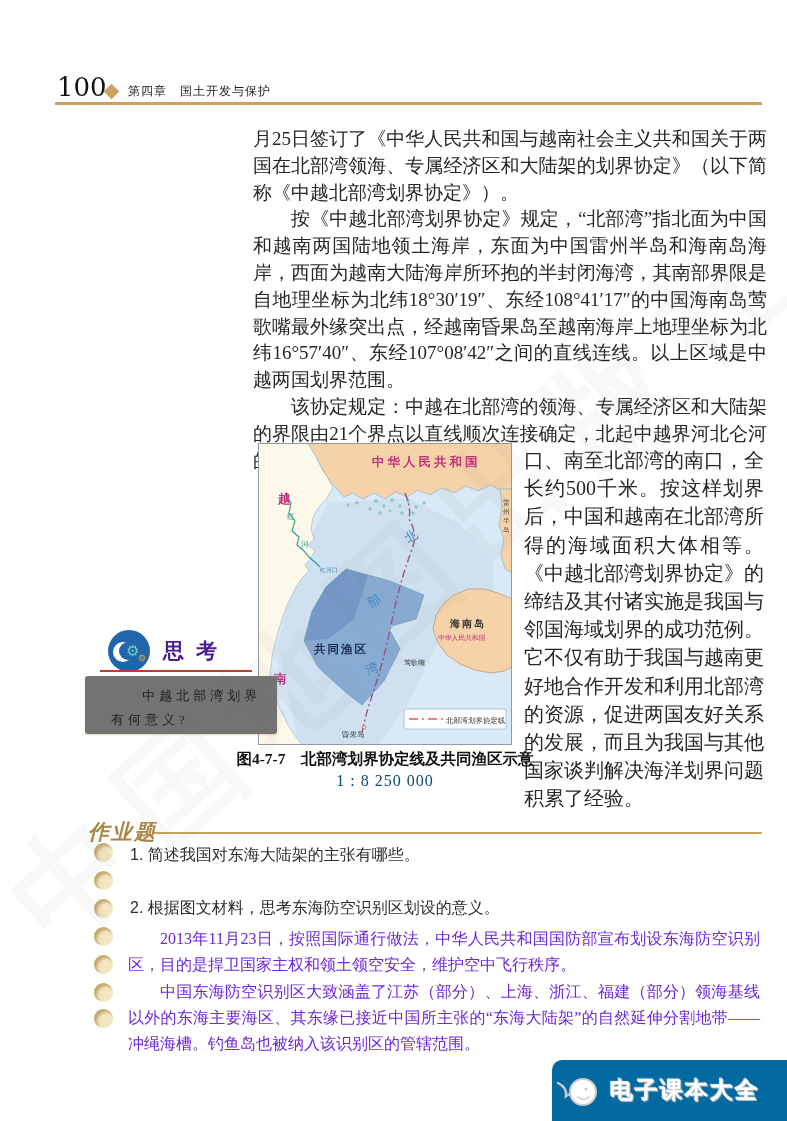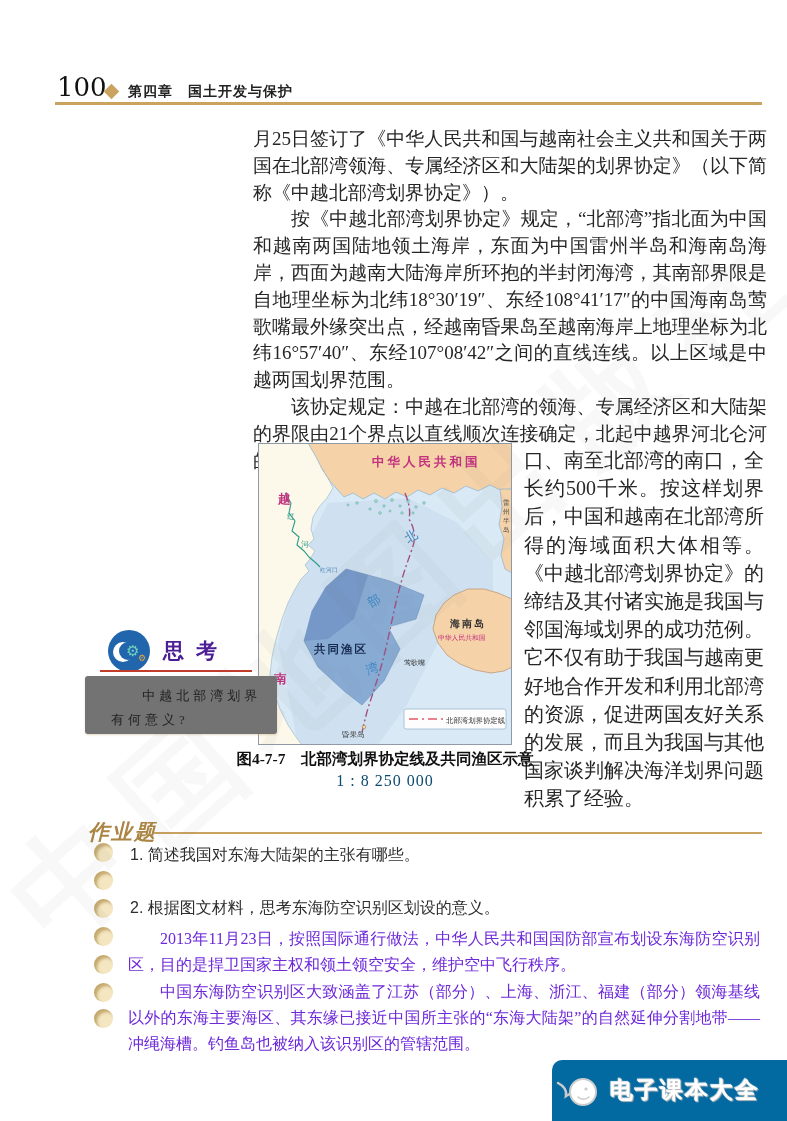--- a/index.html
+++ b/index.html
@@ -6,21 +6,21 @@
   .page {
     position:relative; width:787px; height:1121px; background:#fff;
     overflow:hidden; font-family:"Liberation Serif", serif; color:#222;
   }
   
   .pagenum { position:absolute; left:57px; top:72px; font-family:"DejaVu Serif", serif;
              font-size:26px; color:#111; }
   .hdr-diamond { position:absolute; left:106px; top:86px; width:11px; height:11px;
                  background:#c9a35f; transform:rotate(45deg); }
   .chapter { position:absolute; left:128px; top:83px; font-family:"Liberation Sans", sans-serif;
-             font-size:14px; font-weight:bold; color:#222; letter-spacing:1px; }
+             font-size:12px; font-weight:normal; color:#222; letter-spacing:1px; }
   .header-rule { position:absolute; left:55px; top:102px; width:707px; height:3px; background:#c9a35f; }
 
   
   .main-text { position:absolute; left:253px; top:126px; width:514px;
                font-size:19px; line-height:26.8px; text-align:justify; color:#262626; }
   .main-text p { margin:0; }
   .indent { text-indent:2em; }
   .side-text { position:absolute; left:524px; top:446px; width:240px;
                font-size:20px; line-height:28.2px; text-align:justify; color:#262626; }
 

